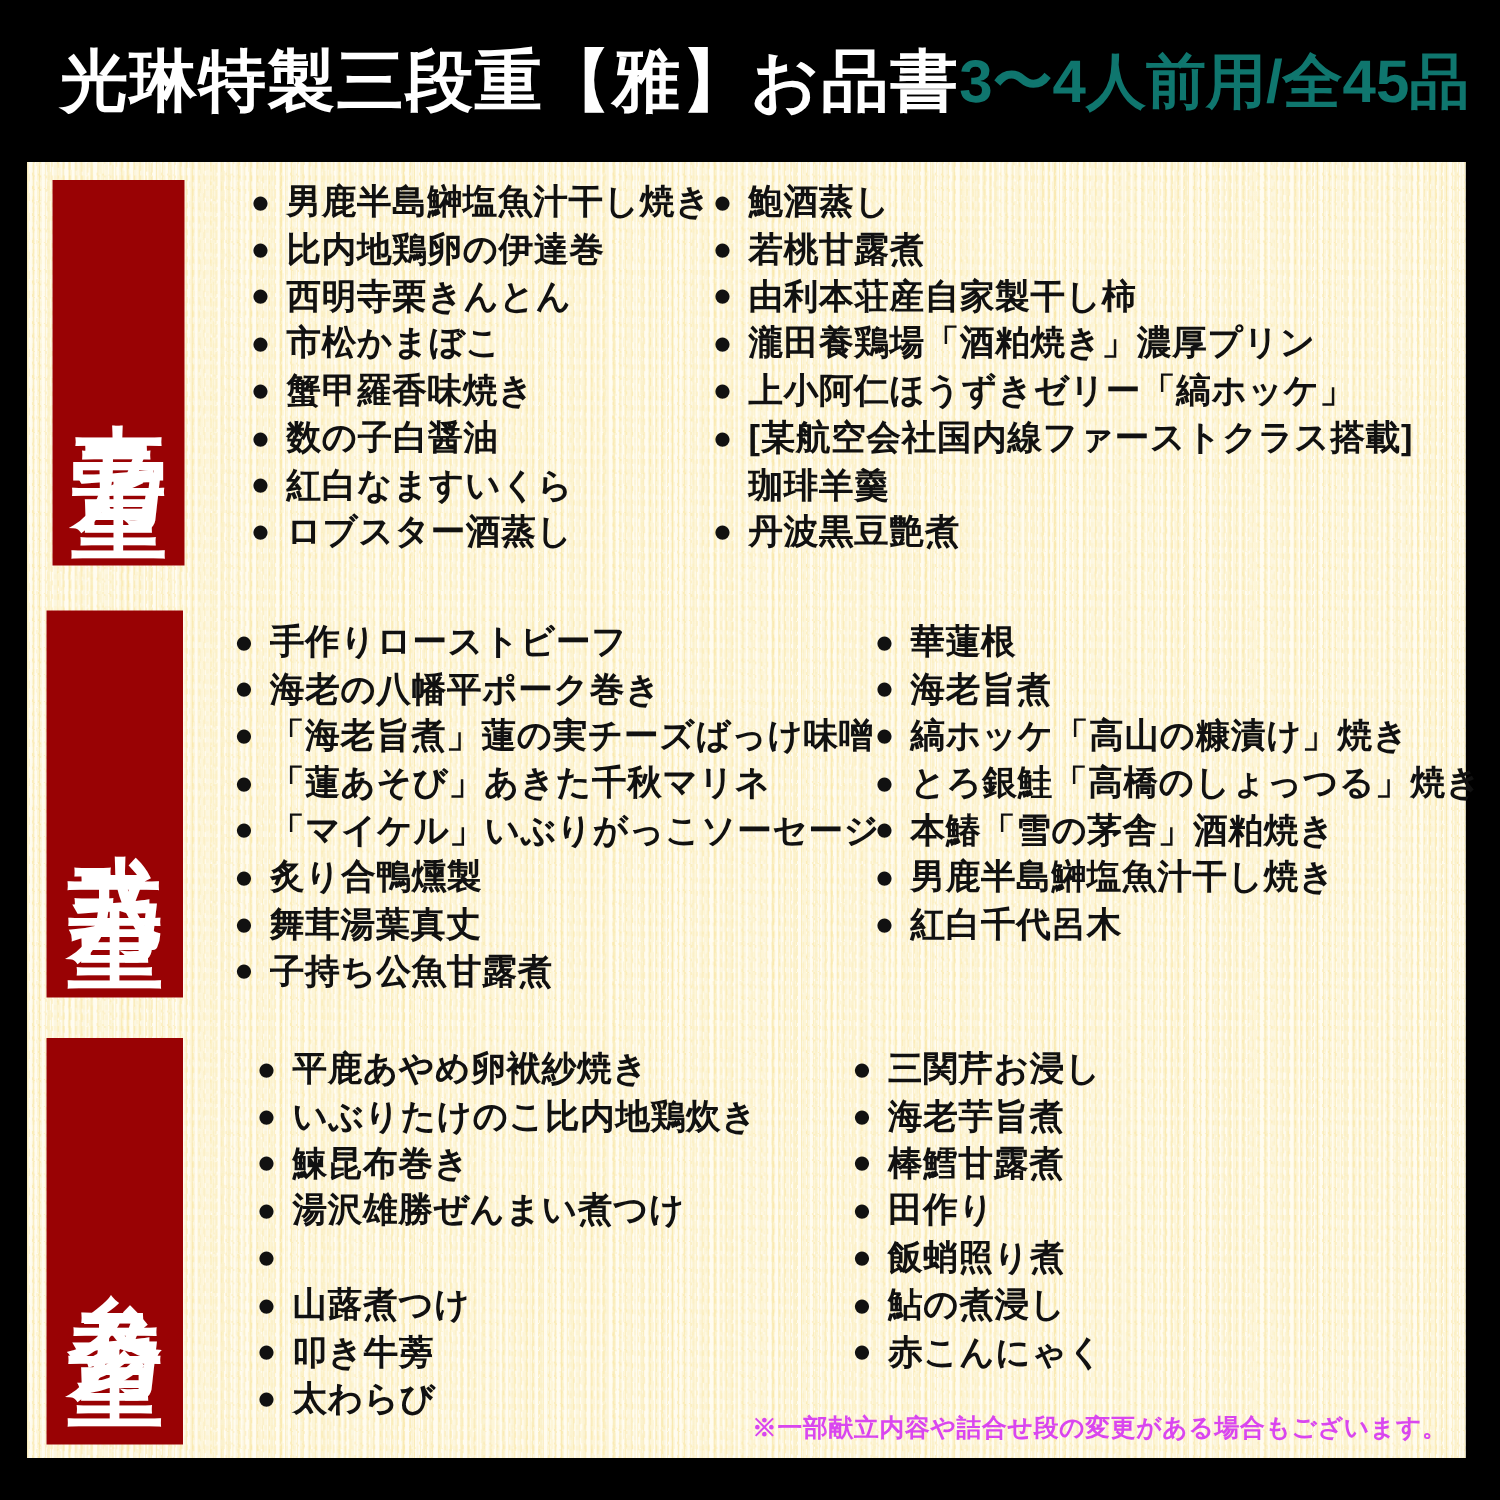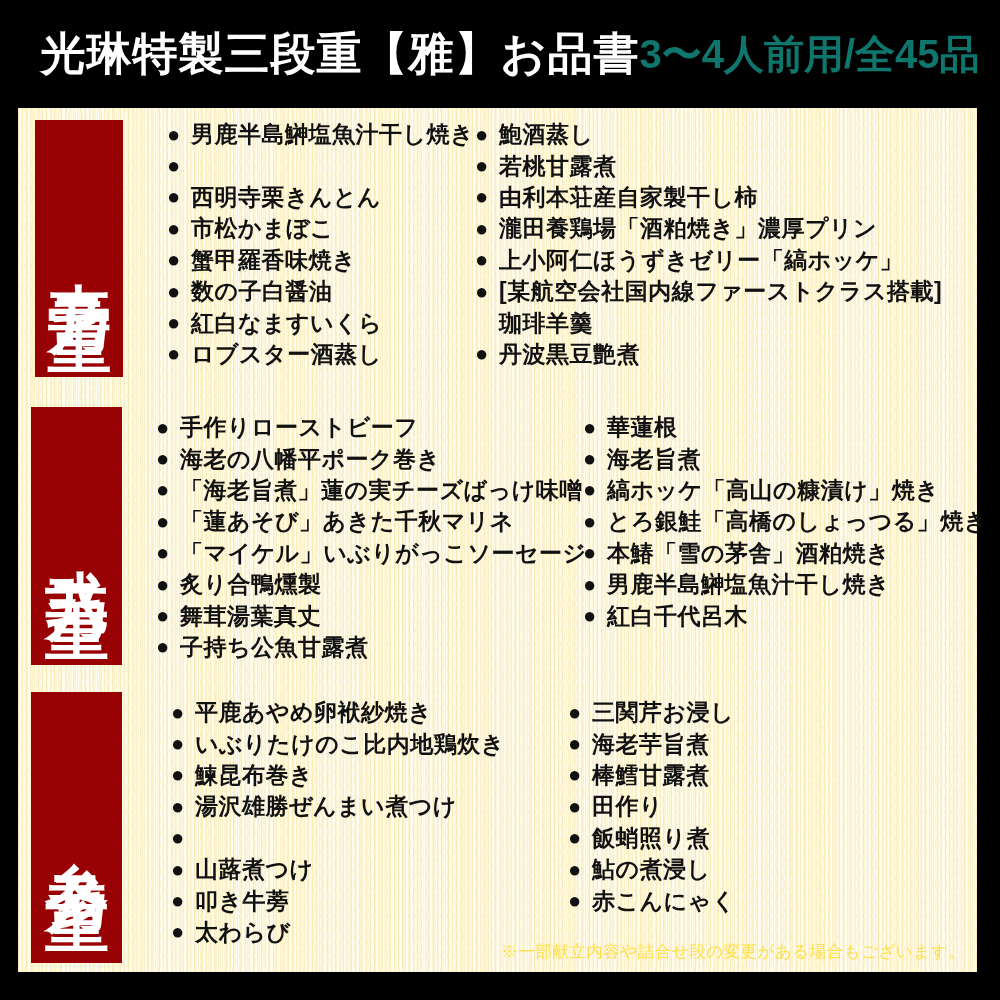--- a/index.html
+++ b/index.html
@@ -69,21 +69,21 @@
   .menu-col .row.cont .bullet{width:24px;}
   .s1a{left:167px;top:119px;}
   .s1b{left:475px;top:119px;}
   .s2a{left:156px;top:412px;}
   .s2b{left:583px;top:412px;}
   .s3a{left:171px;top:697px;}
   .s3b{left:568px;top:697px;}
   
   .footer-note{
     position:absolute;right:35px;top:941px;
-    font-size:16.5px;font-weight:normal;color:#fde047;
+    font-size:16.5px;font-weight:bold;color:#d946ef;
     letter-spacing:0.5px;white-space:nowrap;
   }
 </style>
 </head>
 <body>
 
 <div id="stage">
 
   <div class="header">
     <span class="title-main">光琳特製三段重【雅】お品書</span>
@@ -95,20 +95,21 @@
   <div class="tier-label tier1">
     <span class="vtext">壱乃重</span>
   </div>
   <div class="menu-col s1a">
       <div class="row">
         <span class="bullet">●</span>
         <span>男鹿半島鰰塩魚汁干し焼き</span>
       </div>
       <div class="row">
         <span class="bullet">●</span>
+        <span>比内地鶏卵の伊達巻</span>
       </div>
       <div class="row">
         <span class="bullet">●</span>
         <span>西明寺栗きんとん</span>
       </div>
       <div class="row">
         <span class="bullet">●</span>
         <span>市松かまぼこ</span>
       </div>
       <div class="row">

